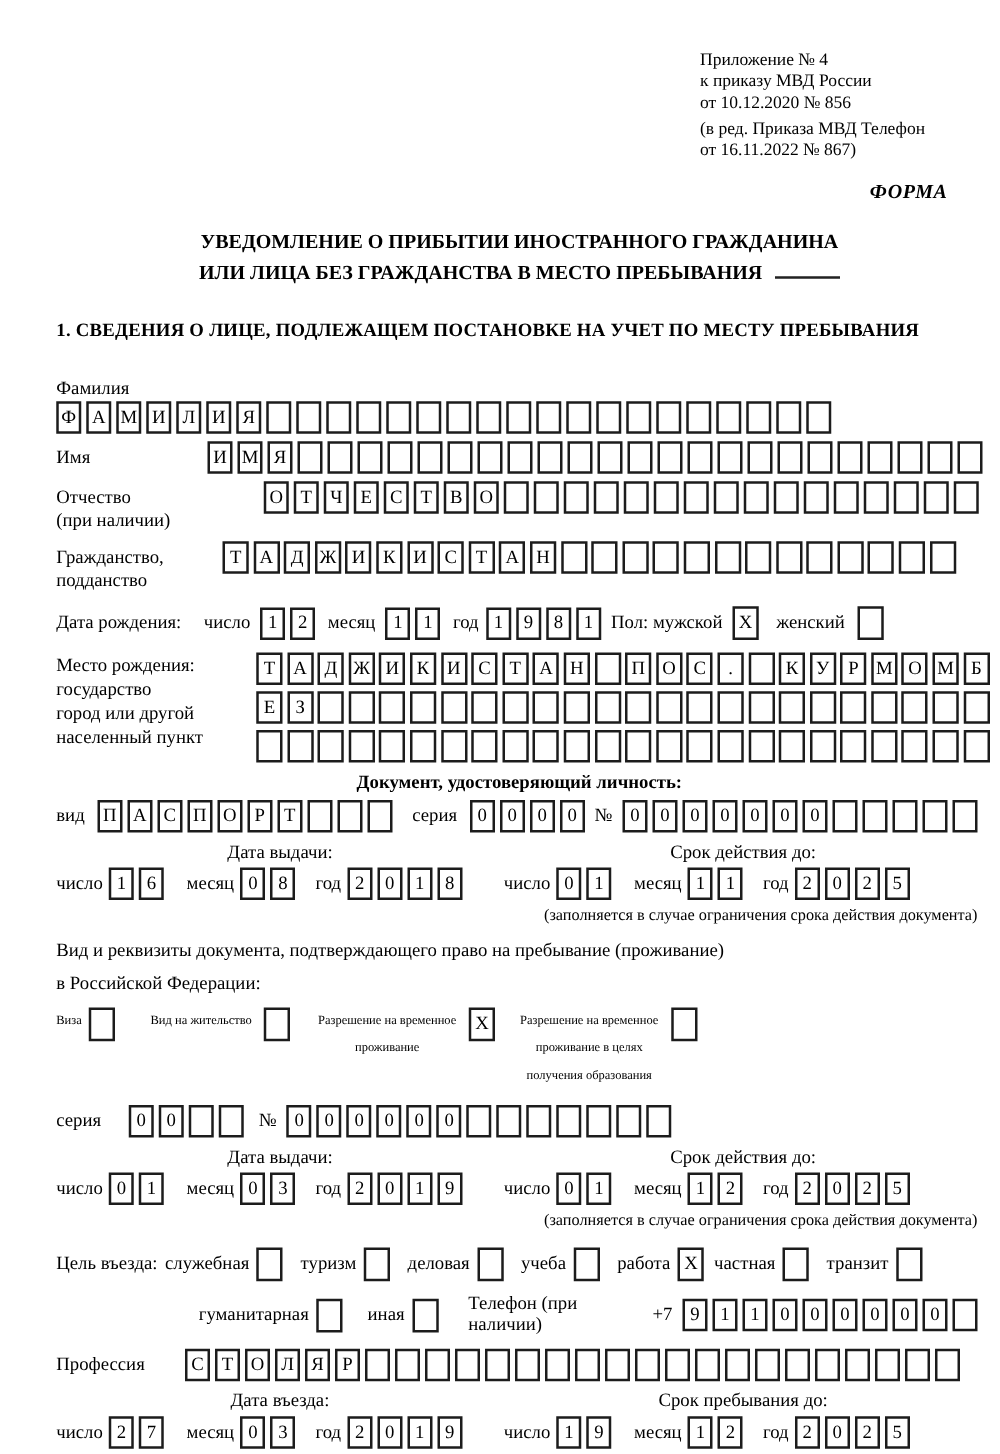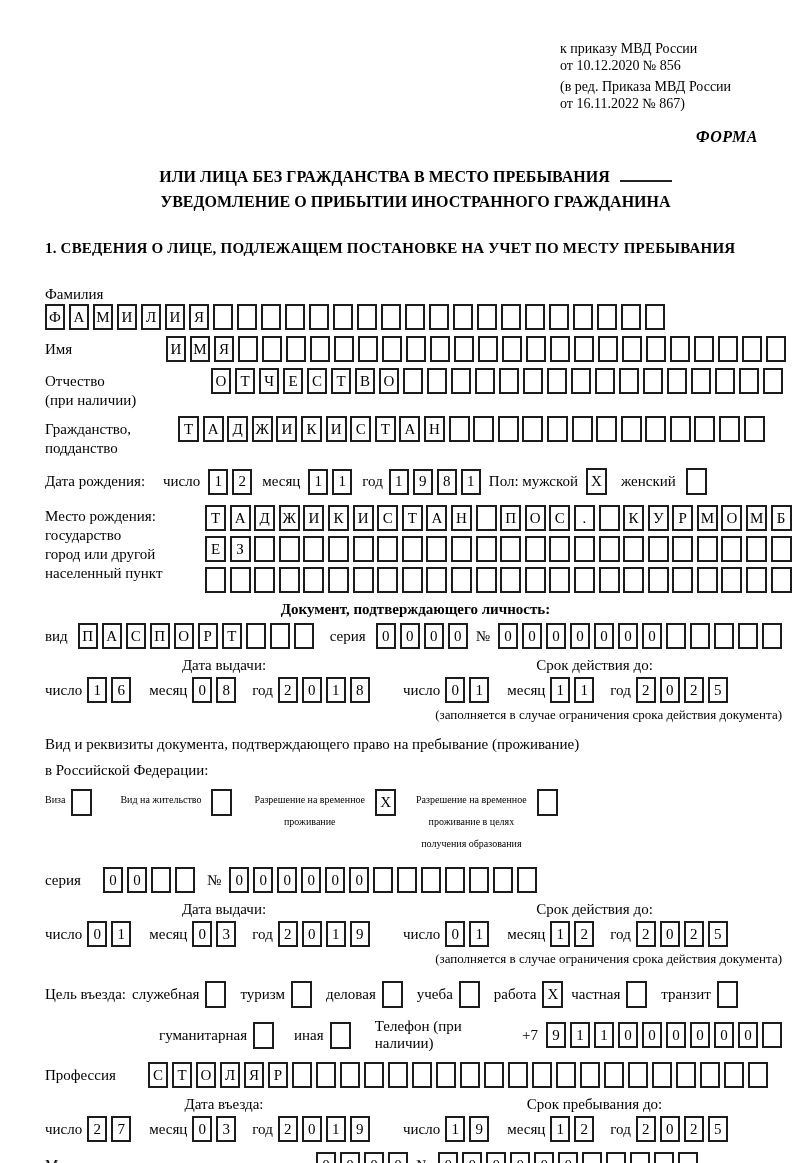--- a/index.html
+++ b/index.html
@@ -63,34 +63,35 @@
   .purpose { display:flex; align-items:center; margin-top:14px; }
   .purpose .txt { margin-right:6px; }
   .purpose .cb { margin-right:14px; }
 </style>
 </head>
 <body>
 
 <div class="page">
 
   <div class="hdr">
+    <div>Приложение № 4</div>
     <div>к приказу МВД России</div>
     <div>от 10.12.2020 № 856</div>
     <div class="gap"></div>
-    <div>(в ред. Приказа МВД России</div>
+    <div>(в ред. Приказа МВД Телефон</div>
     <div>от 16.11.2022 № 867)</div>
   </div>
 
   <div class="forma">ФОРМА</div>
 
   <div class="title">
+    <div>УВЕДОМЛЕНИЕ О ПРИБЫТИИ ИНОСТРАННОГО ГРАЖДАНИНА</div>
     <div>
       <span>ИЛИ ЛИЦА БЕЗ ГРАЖДАНСТВА В МЕСТО ПРЕБЫВАНИЯ</span><span class="uline"></span>
     </div>
-    <div>УВЕДОМЛЕНИЕ О ПРИБЫТИИ ИНОСТРАННОГО ГРАЖДАНИНА</div>
   </div>
 
   <div class="sect">1. СВЕДЕНИЯ О ЛИЦЕ, ПОДЛЕЖАЩЕМ ПОСТАНОВКЕ НА УЧЕТ ПО МЕСТУ ПРЕБЫВАНИЯ</div>
 
   <div class="frow" style="margin-top:24px;flex-direction:column;">
     <div class="lbl" style="width:121px;">Фамилия</div>
     <div class="cells">
         <span class="cell">Ф</span>
         <span class="cell">А</span>
         <span class="cell">М</span>
@@ -319,21 +320,21 @@
           <span class="cell"></span>
           <span class="cell"></span>
           <span class="cell"></span>
           <span class="cell"></span>
           <span class="cell"></span>
           <span class="cell"></span>
         </div>
     </div>
   </div>
 
-  <div class="center-head">Документ, подтверждающего личность:</div>
+  <div class="center-head">Документ, удостоверяющий личность:</div>
 
   <div class="frow inl" style="margin-top:5px; align-items:center;">
     <span class="txt" style="width:68px;">вид</span>
     <span class="cells">
         <span class="cell">П</span>
         <span class="cell">А</span>
         <span class="cell">С</span>
         <span class="cell">П</span>
         <span class="cell">О</span>
         <span class="cell">Р</span>

